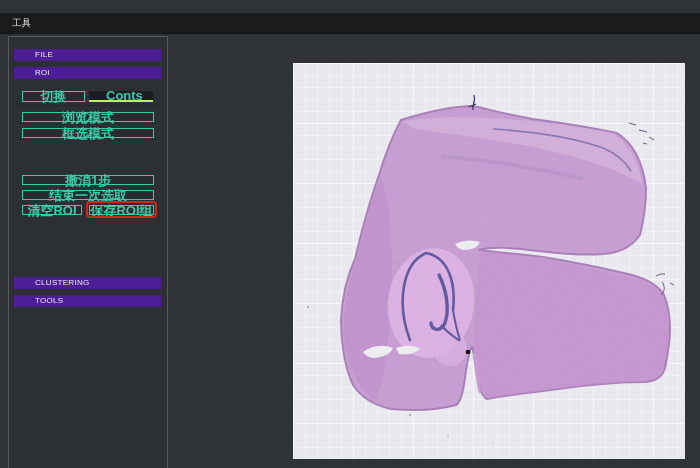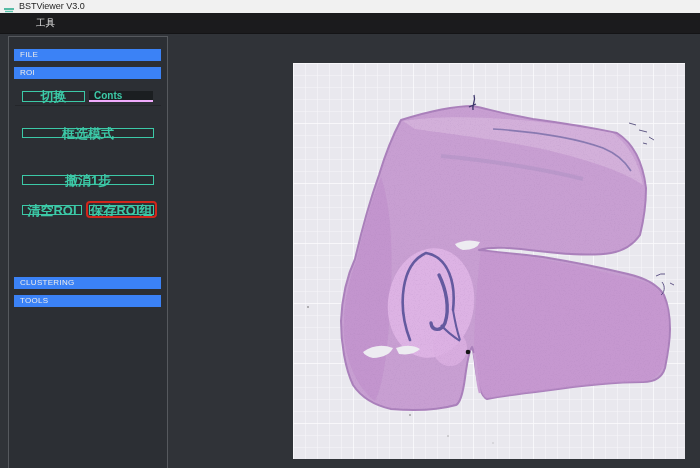--- a/index.html
+++ b/index.html
@@ -7,73 +7,65 @@
        font-family:"Liberation Sans","DejaVu Sans",sans-serif;background:#303338;}
 
   
   .titlebar{position:absolute;left:0;top:0;width:700px;height:13px;background:#f1f1f1;
             display:flex;align-items:center;}
   .titlebar .app-title{font-size:9px;color:#1f1f1f;margin-left:4px;line-height:13px;}
   .app-icon{width:11px;height:9px;margin-left:4px;display:inline-block;}
   .menubar{position:absolute;left:0;top:13px;width:700px;height:20px;background:#1b1b1d;
            border-bottom:1px solid #141416;}
   .menu-item{position:absolute;left:8px;top:0;height:20px;line-height:20px;
-             font-size:9.5px;color:#e6e6e6;padding:0 4px;margin-left:24px;}
+             font-size:9.5px;color:#e6e6e6;padding:0 4px;}
 
   
   .sidebar{position:absolute;left:8px;top:36px;width:160px;height:432px;
            background:#2c2f34;border:1px solid #56595e;border-bottom:none;box-sizing:border-box;}
-  .section-header{position:absolute;left:5px;width:147px;height:12px;background:#3b82f6;
-                  color:#ececec;font-size:8px;line-height:12px;padding-left:6px;
+  .section-header{position:absolute;left:5px;width:147px;height:12px;background:#4c1d95;
+                  color:#ececec;font-size:8px;line-height:12px;padding-left:21px;
                   box-sizing:border-box;letter-spacing:.3px;}
   .tealbtn{position:absolute;box-sizing:border-box;border:1px solid #3cc9a7;color:#3cc9a7;
            background:rgba(0,0,0,0.08);font-size:13px;font-weight:bold;text-align:center;
            line-height:9px;display:flex;align-items:center;justify-content:center;cursor:pointer;}
   .tealbtn.disabled{border-color:rgba(60,201,167,.22);color:rgba(60,201,167,.30);}
   .conts-tab{position:absolute;box-sizing:border-box;background:#1b1e21;color:#3cc9a7;
-             font-size:10px;font-weight:bold;line-height:9px;padding-left:5px;
-             border-bottom:2px solid #f0abfc;display:flex;align-items:center;cursor:pointer;}
+             font-size:13px;font-weight:bold;line-height:9px;padding-left:17px;
+             border-bottom:2px solid #bef264;display:flex;align-items:center;cursor:pointer;}
   .group-line{position:absolute;left:6px;width:146px;height:0;border-top:1px solid #24262a;}
   .red-box{position:absolute;left:77px;top:164px;width:71px;height:17px;border:2px solid #d2261b;
            border-radius:4px;box-sizing:border-box;pointer-events:none;}
 
   
   .viewer{position:absolute;left:293px;top:63px;width:392px;height:396px;cursor:crosshair;}
   .viewer svg{display:block;}
 </style>
 </head>
 <body>
 <div id="app">
 
-  <div class="titlebar">
-    <span class="app-icon">
-      <svg width="11" height="9" viewBox="0 0 11 9">
-        <path d="M0,2 h10" stroke="#2fae93" stroke-width="1.6"></path>
-        <path d="M1,4.5 h8" stroke="#5cc4ae" stroke-width="1.4"></path>
-        <path d="M2,7 h6" stroke="#2b6f8f" stroke-width="1.6"></path>
-      </svg>
-    </span>
-    <span class="app-title">BSTViewer V3.0</span>
-  </div>
 
   <div class="menubar">
     <span class="menu-item">工具</span>
   </div>
 
   <div class="sidebar">
     <div class="section-header" style="top:12px">FILE</div>
     <div class="section-header" style="top:30px">ROI</div>
 
     <div class="tealbtn" style="left:13px;top:54px;width:63px;height:11px">切换</div>
     <div class="conts-tab" style="left:80px;top:54px;width:64px;height:11px">Conts</div>
 
     <div class="group-line" style="top:68px"></div>
 
+    <div class="tealbtn" style="left:13px;top:75px;width:132px;height:10px">浏览模式</div>
     <div class="tealbtn" style="left:13px;top:91px;width:132px;height:10px">框选模式</div>
     <div class="tealbtn" style="left:13px;top:138px;width:132px;height:10px">撤消1步</div>
+    <div class="tealbtn" style="left:13px;top:153px;width:132px;height:10px">结束一次选取</div>
 
     <div class="tealbtn" style="left:13px;top:168px;width:60px;height:10px">清空ROI</div>
     <div class="tealbtn" style="left:80px;top:168px;width:65px;height:10px">保存ROI组</div>
     <div class="red-box"></div>
 
     <div class="section-header" style="top:258px">TOOLS</div>
     <div class="section-header" style="top:240px">CLUSTERING</div>
   </div>
 
   <div class="viewer">

